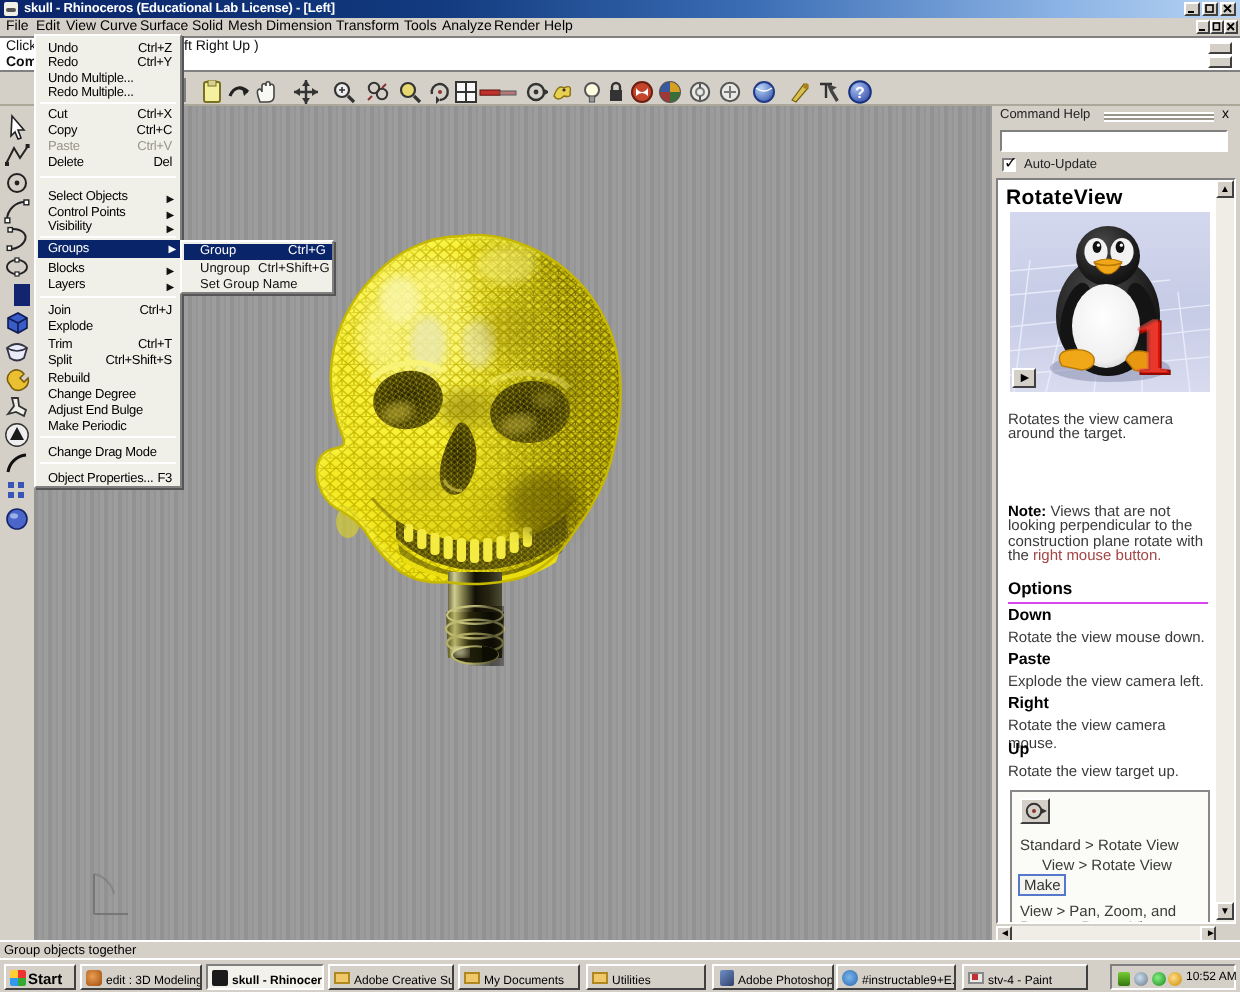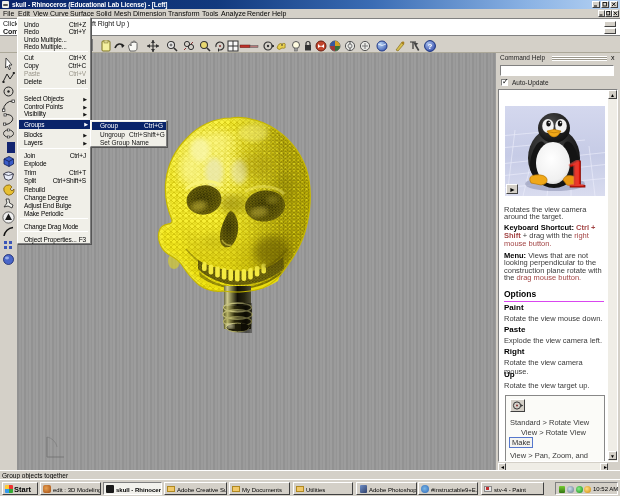--- a/index.html
+++ b/index.html
@@ -428,20 +428,21 @@
    <div class="abs" style="left:111px;top:0px;font-size:7px;line-height:7px;color:#000;">x</div>
  </div>
  <div class="abs sunken" style="left:4px;top:12px;width:114px;height:11px;"></div>
  <div class="abs sunken" style="left:5px;top:26px;width:7px;height:7px;">
         <div style="font-size:8px;line-height:6px;color:#000;margin:-1px 0 0 0px;">✓</div>
       </div>
  <div class="abs" style="left:16px;top:26px;font-size:6.5px;color:#222;">Auto-Update</div>
 
  <div class="abs sunken" style="left:2px;top:36px;width:120px;height:373px;background:#fff;"></div>
  <div class="abs" style="left:3px;top:37px;width:108px;height:371px;background:#fff;overflow:hidden;" id="helpbody">
+   <div style="margin:3px 0 0 4px;font-size:10.5px;font-weight:bold;color:#000;letter-spacing:0.2px;">RotateView</div>
    <svg class="abs" style="left:6px;top:16px;" width="100" height="90" viewBox="0 0 100 90" id="tux">
  <defs>
   <linearGradient id="tbg" x1="0" y1="0" x2="0" y2="1">
    <stop offset="0" stop-color="#d4d8ee"></stop>
               <stop offset="0.55" stop-color="#c6cbe6"></stop>
               <stop offset="1" stop-color="#d9dcef"></stop>
   </linearGradient>
   <radialGradient id="belly" cx="0.45" cy="0.4" r="0.7">
    <stop offset="0" stop-color="#ffffff"></stop>
               <stop offset="0.75" stop-color="#f0f0f0"></stop>
@@ -488,24 +489,23 @@
 
  <g>
   <text x="72" y="81" font-family="Liberation Serif" font-weight="bold" font-size="40" fill="#dd1408" stroke="#8a0e06" stroke-width="0.9" text-anchor="middle">1</text>
   <text x="70.6" y="79.8" font-family="Liberation Serif" font-weight="bold" font-size="40" fill="#f4544a" text-anchor="middle" opacity="0.55">1</text>
  </g>
 </svg>
    <div class="abs raised" style="left:7px;top:94px;width:12px;height:10px;">
           <div style="font-size:7px;line-height:9px;padding-left:2px;">►</div>
         </div>
    <div class="abs" style="left:5px;top:116px;font-size:7.5px;line-height:7.4px;color:#3a3a3a;">Rotates the view camera<br>around the target.</div>
-   <div class="abs" style="left:5px;top:134px;font-size:7.5px;line-height:7.9px;color:#3a3a3a;"><b style="color:#000;">Keyboard Shortcut:</b> <b style="color:#a34545;">Ctrl +<br>Shift</b> + drag with the <span style="color:#a34545;">right<br>mouse button.</span></div>
-   <div class="abs" style="left:5px;top:162px;font-size:7.5px;line-height:7.3px;color:#3a3a3a;"><b style="color:#000;">Menu:</b> Views that are not<br>looking perpendicular to the<br>construction plane rotate with<br>the <span style="color:#a34545;">drag mouse button.</span></div>
+   <div class="abs" style="left:5px;top:162px;font-size:7.5px;line-height:7.3px;color:#3a3a3a;"><b style="color:#000;">Note:</b> Views that are not<br>looking perpendicular to the<br>construction plane rotate with<br>the <span style="color:#a34545;">right mouse button.</span></div>
    <div class="abs" style="left:5px;top:199px;width:100px;font-size:8.5px;font-weight:bold;color:#000;border-bottom:1px solid #d946ef;padding-bottom:2px;">Options</div>
-   <div class="abs" style="left:5px;top:213px;font-size:8px;font-weight:bold;color:#000;">Paint</div>
+   <div class="abs" style="left:5px;top:213px;font-size:8px;font-weight:bold;color:#000;">Down</div>
    <div class="abs" style="left:5px;top:223.5px;font-size:7.5px;color:#3a3a3a;">Rotate the view mouse down.</div>
    <div class="abs" style="left:5px;top:235px;font-size:8px;font-weight:bold;color:#000;">Paste</div>
    <div class="abs" style="left:5px;top:245.5px;font-size:7.5px;color:#3a3a3a;">Explode the view camera left.</div>
    <div class="abs" style="left:5px;top:257px;font-size:8px;font-weight:bold;color:#000;">Right</div>
    <div class="abs" style="left:5px;top:268px;font-size:7.5px;color:#3a3a3a;">Rotate the view camera mouse.</div>
    <div class="abs" style="left:5px;top:280px;font-size:8px;font-weight:bold;color:#000;">Up</div>
    <div class="abs" style="left:5px;top:291px;font-size:7.5px;color:#3a3a3a;">Rotate the view target up.</div>
    <div class="abs" style="left:6px;top:305px;width:100px;height:70px;border:1px solid #888;background:#fbfbf8;">
      <div class="abs raised" style="left:4px;top:3px;width:15px;height:13px;">
             <svg width="13" height="11" viewBox="0 0 13 11" style="display:block;margin:0 auto;">

